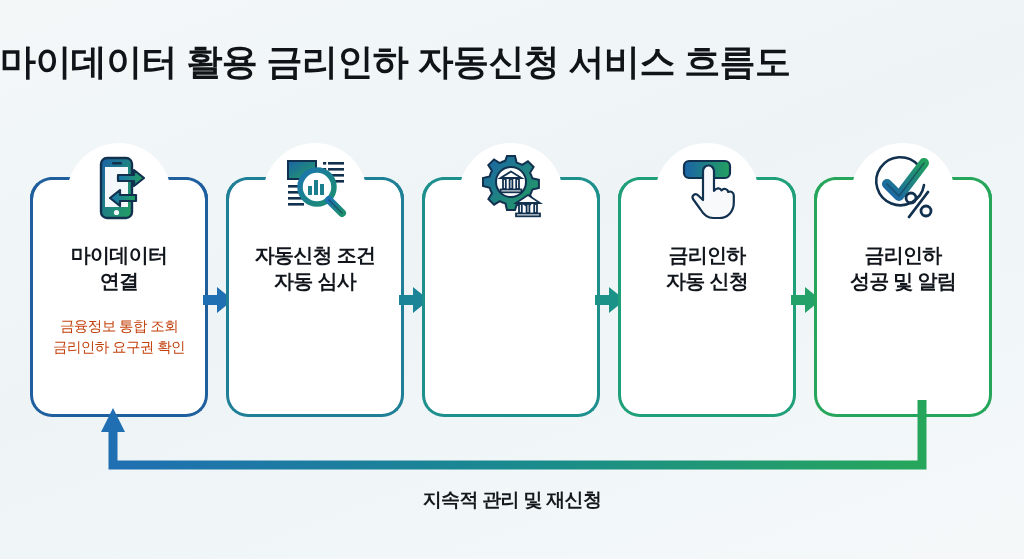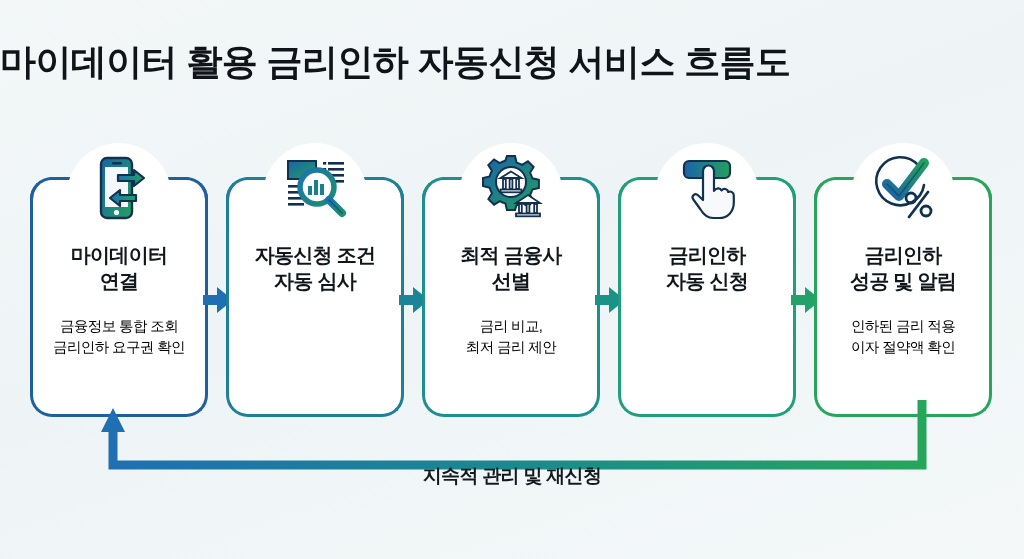--- a/index.html
+++ b/index.html
@@ -160,21 +160,21 @@
     color: #11161c;
     letter-spacing: -0.7px;
     white-space: pre-line;
   }
 
   .step-desc {
     margin-top: 22px;
     font-size: 14.5px;
     font-weight: 400;
     line-height: 1.42;
-    color: #000000;
+    color: #c2410c;
     letter-spacing: -0.6px;
     white-space: pre-line;
   }
 
   
   .connector {
     position: relative;
     flex: 0 0 18px;
     width: 18px;
     height: 275px;
@@ -192,21 +192,21 @@
     position: absolute;
     left: 0;
     top: 400px;
     width: 1024px;
     height: 110px;
   }
   .loop svg { width: 1024px; height: 110px; display: block; }
 
   .loop-label {
     position: absolute;
-    top: 463px;
+    top: 487px;
     left: 0;
     width: 1024px;
     text-align: center;
     font-size: 19px;
     font-weight: 700;
     color: #15191e;
     letter-spacing: -0.7px;
   }
 </style>
 </head>
@@ -340,26 +340,20 @@
         </g>
         <g stroke="#12314f" stroke-width="1.8" fill="#ffffff">
           <path d="M40 50 L52 42 L64 50 z"></path>
           <rect x="43" y="51" width="2.8" height="9"></rect>
           <rect x="50.6" y="51" width="2.8" height="9"></rect>
           <rect x="58.2" y="51" width="2.8" height="9"></rect>
           <rect x="40" y="60.5" width="24" height="2.8"></rect>
         </g>
       </svg>
     </div>
-    <div class="labels">
-      <div class="step-title">최적 금융사
-선별</div>
-      <div class="step-desc">금리 비교,
-최저 금리 제안</div>
-    </div>
   </div>
 
   <div class="connector">
     <svg viewBox="0 0 34 30" xmlns="http://www.w3.org/2000/svg">
       <path d="M2 10 h14 v-8 l16 13 -16 13 v-8 h-14 z" fill="#1b9287"></path>
     </svg>
   </div>
 
   <div class="step" style="--accent:#20a07a">
     <div class="card-inner"></div>
@@ -421,22 +415,20 @@
         <g stroke="#12314f" stroke-width="2.8" fill="none" stroke-linecap="round">
           <circle cx="43" cy="45" r="5"></circle>
           <circle cx="58" cy="58" r="5"></circle>
           <path d="M60 39 L41 64"></path>
         </g>
       </svg>
     </div>
     <div class="labels">
       <div class="step-title">금리인하
 성공 및 알림</div>
-      <div class="step-desc">인하된 금리 적용
-이자 절약액 확인</div>
     </div>
   </div>
 
 </div>
 
 <div class="loop">
   <svg viewBox="0 0 1024 110" xmlns="http://www.w3.org/2000/svg">
     <defs>
       <linearGradient id="loopgrad" x1="1" y1="0" x2="0" y2="0">
         <stop offset="0%" stop-color="#26a65b"></stop>

